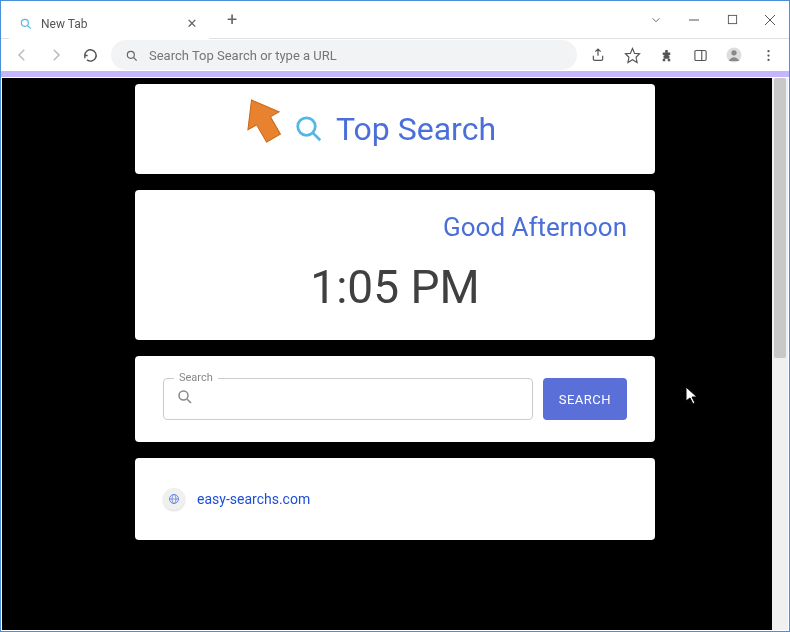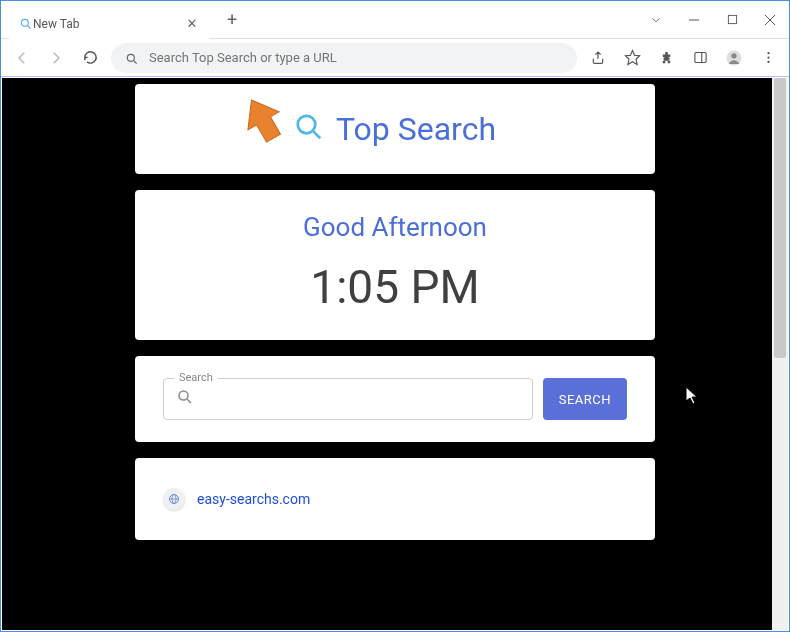--- a/index.html
+++ b/index.html
@@ -1,41 +1,41 @@
 <!DOCTYPE html>
 <html><head>
 <meta charset="utf-8">
 <style>
 *{box-sizing:border-box;margin:0;padding:0;font-family:-apple-system,BlinkMacSystemFont,"Segoe UI",Roboto,Arial,sans-serif}
 body{width:790px;height:632px;overflow:hidden;background:#fff;position:relative}
 .win-frame{width:790px;height:632px;border:1px solid #4a90d9;background:#fff;position:relative}
 .titlebar{height:38px;background:#fff;display:flex;align-items:center;border-bottom:1px solid #e0e0e0}
-.tab{margin-left:8px;height:30px;background:#fff;border-radius:8px 8px 0 0;display:flex;align-items:center;padding:0 10px;min-width:200px;gap:0;position:relative;top:4px}
+.tab{margin-left:8px;height:30px;background:#fff;border-radius:8px 8px 0 0;display:flex;align-items:center;padding:0 10px;min-width:200px;gap:8px;position:relative;top:4px}
 .tab-icon{width:14px;height:14px;display:flex;align-items:center;justify-content:center}
 .tab-title{font-size:12px;color:#555}
 .tab-close{margin-left:auto;width:14px;height:14px;display:flex;align-items:center;justify-content:center;font-size:13px;color:#666;cursor:pointer}
 .new-tab{width:26px;height:26px;display:flex;align-items:center;justify-content:center;color:#666;font-size:18px;cursor:pointer;margin-left:10px}
 .win-controls{margin-left:auto;display:flex;align-items:center;padding-right:4px;gap:8px}
 .win-btn{width:30px;height:30px;display:flex;align-items:center;justify-content:center;color:#555;cursor:pointer}
-.toolbar{height:38px;background:#fff;display:flex;align-items:center;padding:0 8px;gap:8px;border-bottom:1px solid #c4b5fd}
+.toolbar{height:38px;background:#fff;display:flex;align-items:center;padding:0 8px;gap:8px;border-bottom:6px solid #c4b5fd}
 .nav-btn{width:26px;height:26px;display:flex;align-items:center;justify-content:center;color:#bbb;cursor:pointer}
 .nav-btn.enabled{color:#555}
 .omnibox{flex:1;height:30px;background:#f1f3f4;border-radius:15px;display:flex;align-items:center;padding:0 14px;gap:10px}
 .omnibox input{flex:1;border:none;background:transparent;font-size:13px;color:#666;outline:none}
 .omnibox-icon{width:14px;height:14px;color:#666}
 .tb-icon{width:26px;height:26px;display:flex;align-items:center;justify-content:center;color:#555;cursor:pointer}
 .viewport{position:absolute;top:77px;left:1px;right:1px;bottom:1px;background:#000;overflow:hidden}
 .scrollbar{position:absolute;top:0;right:0;width:16px;height:100%;background:#f0f0f0}
 .scroll-thumb{position:absolute;top:0;left:2px;width:12px;height:280px;background:#c8c8c8;border-radius:2px}
 .content{width:520px;margin:0 auto;padding-top:6px}
 .card{background:#fff;border-radius:4px;box-shadow:0 1px 3px rgba(0,0,0,.2);margin-bottom:16px;padding:22px 28px}
 .logo-card{text-align:center;padding:26px}
-.logo-wrap{display:inline-flex;align-items:center;gap:12px}
+.logo-wrap{display:inline-flex;align-items:flex-end;gap:12px}
 .logo-text{font-size:32px;color:#4a6fd8;font-weight:400}
-.greeting{text-align:center;color:#4a6fd8;font-size:26px;margin-bottom:18px;font-weight:400}
+.greeting{text-align:right;color:#4a6fd8;font-size:26px;margin-bottom:18px;font-weight:400}
 .time{text-align:center;font-size:46px;color:#404040;margin-bottom:4px;font-weight:400}
 .date{text-align:center;font-size:17px;color:#333}
 .search-row{display:flex;gap:10px;}
 .search-field{flex:1;position:relative;border:1px solid #ccc;border-radius:4px;height:42px;display:flex;align-items:center;padding:0 12px;gap:10px}
 .search-label{position:absolute;top:-8px;left:10px;background:#fff;padding:0 5px;font-size:11px;color:#888}
 .search-field input{flex:1;border:none;font-size:14px;outline:none}
 .search-btn{background:#5a6fd8;color:#fff;border:none;height:42px;padding:0 16px;border-radius:4px;font-size:13px;cursor:pointer;letter-spacing:0.5px}
 .topsites-title{color:#4a6fd8;font-size:17px;margin-bottom:16px}
 .site-row{display:flex;align-items:center;gap:12px;padding:8px 0;font-size:14px;color:#1d4ed8}
 .site-icon{width:22px;height:22px;border-radius:50%;background:#f0f0f0;display:flex;align-items:center;justify-content:center;box-shadow:0 1px 2px rgba(0,0,0,.15)}

